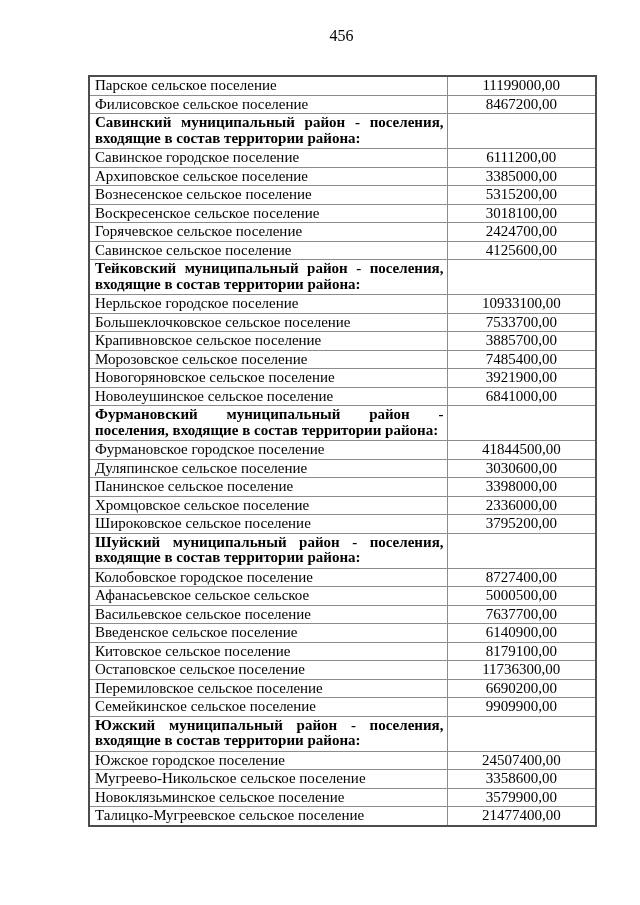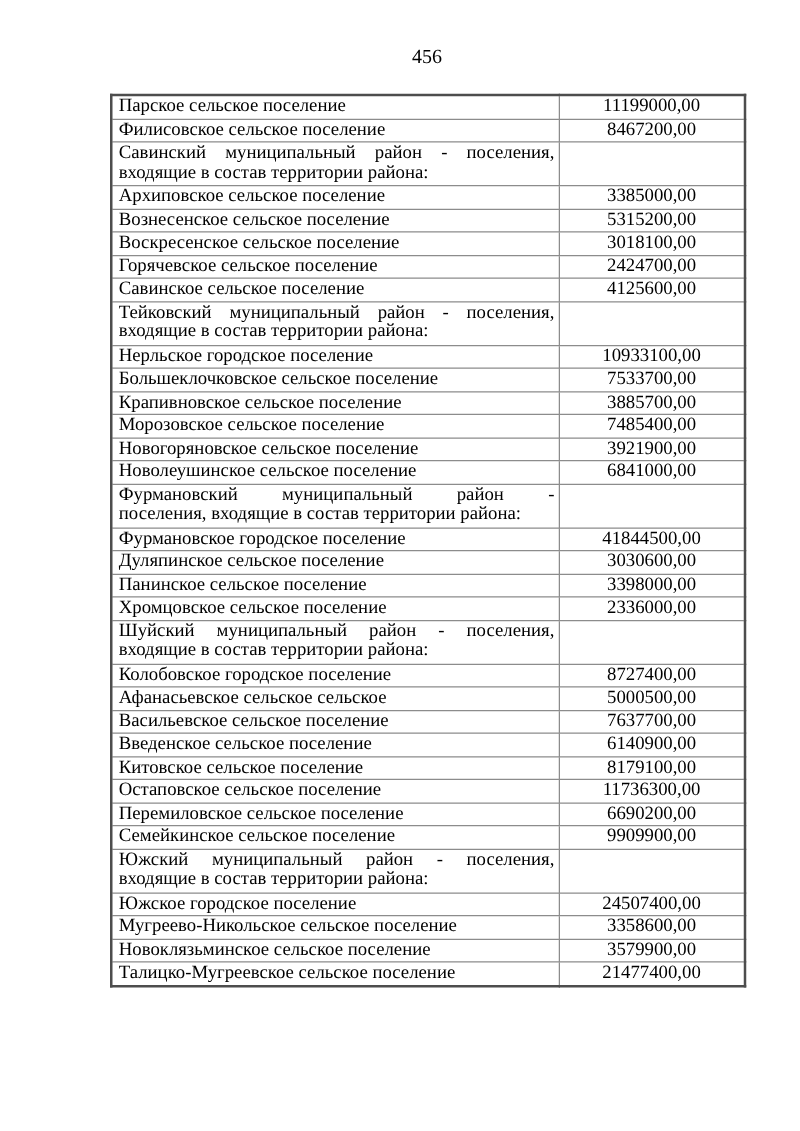--- a/index.html
+++ b/index.html
@@ -9,37 +9,37 @@
     --bg:#ffffff;
   }
   html,body{margin:0;padding:0;}
   body{width:640px;height:905px;overflow:hidden;background:var(--bg);}
   .page{
     position:relative;width:640px;height:905px;background:var(--bg);
     color:var(--text);
     font-family:"Liberation Serif","DejaVu Serif",serif;
   }
   .page-number{
-    position:absolute;top:38px;left:88px;width:507px;
+    position:absolute;top:28px;left:88px;width:507px;
     text-align:center;font-size:16px;line-height:16px;
   }
   table.budget{
     position:absolute;top:75px;left:88px;width:507px;
     border-collapse:collapse;table-layout:fixed;
     border:2px solid var(--border-outer);
   }
   table.budget td{
     border:1px solid var(--border-inner);
     vertical-align:top;
     font-size:15px;line-height:15.5px;
     overflow:hidden;
   }
   td.name{padding:1px 3px 1px 5px;text-align:left;font-family:Liberation Serif, serif;}
   td.val{padding:1px 3px;text-align:center;}
-  td.hdr{padding:1px 3px 2px 5px;font-weight:normal;}
+  td.hdr{padding:1px 3px 2px 5px;font-weight:bold;}
   .hl1{text-align:justify;text-align-last:justify;-moz-text-align-last:justify;}
   .hl2{text-align:left;white-space:nowrap;}
 </style>
 </head>
 <body>
 
 <div class="page">
   <div class="page-number">456</div>
 
   <table class="budget">
@@ -59,20 +59,24 @@
   </tr>
 
   <tr>
     <td class="hdr">
       <div class="hl1">Савинский муниципальный район - поселения,</div>
       <div class="hl2">входящие в состав территории района:</div>
     </td>
     <td class="val"></td>
   </tr>
 
+  <tr>
+    <td class="name">Савинское городское поселение</td>
+    <td class="val">6111200,00</td>
+  </tr>
 
   <tr>
     <td class="name">Архиповское сельское поселение</td>
     <td class="val">3385000,00</td>
   </tr>
 
   <tr>
     <td class="name">Вознесенское сельское поселение</td>
     <td class="val">5315200,00</td>
   </tr>
@@ -152,20 +156,24 @@
   <tr>
     <td class="name">Панинское сельское поселение</td>
     <td class="val">3398000,00</td>
   </tr>
 
   <tr>
     <td class="name">Хромцовское сельское поселение</td>
     <td class="val">2336000,00</td>
   </tr>
 
+  <tr>
+    <td class="name">Широковское сельское поселение</td>
+    <td class="val">3795200,00</td>
+  </tr>
 
   <tr>
     <td class="hdr">
       <div class="hl1">Шуйский муниципальный район - поселения,</div>
       <div class="hl2">входящие в состав территории района:</div>
     </td>
     <td class="val"></td>
   </tr>
 
   <tr>

